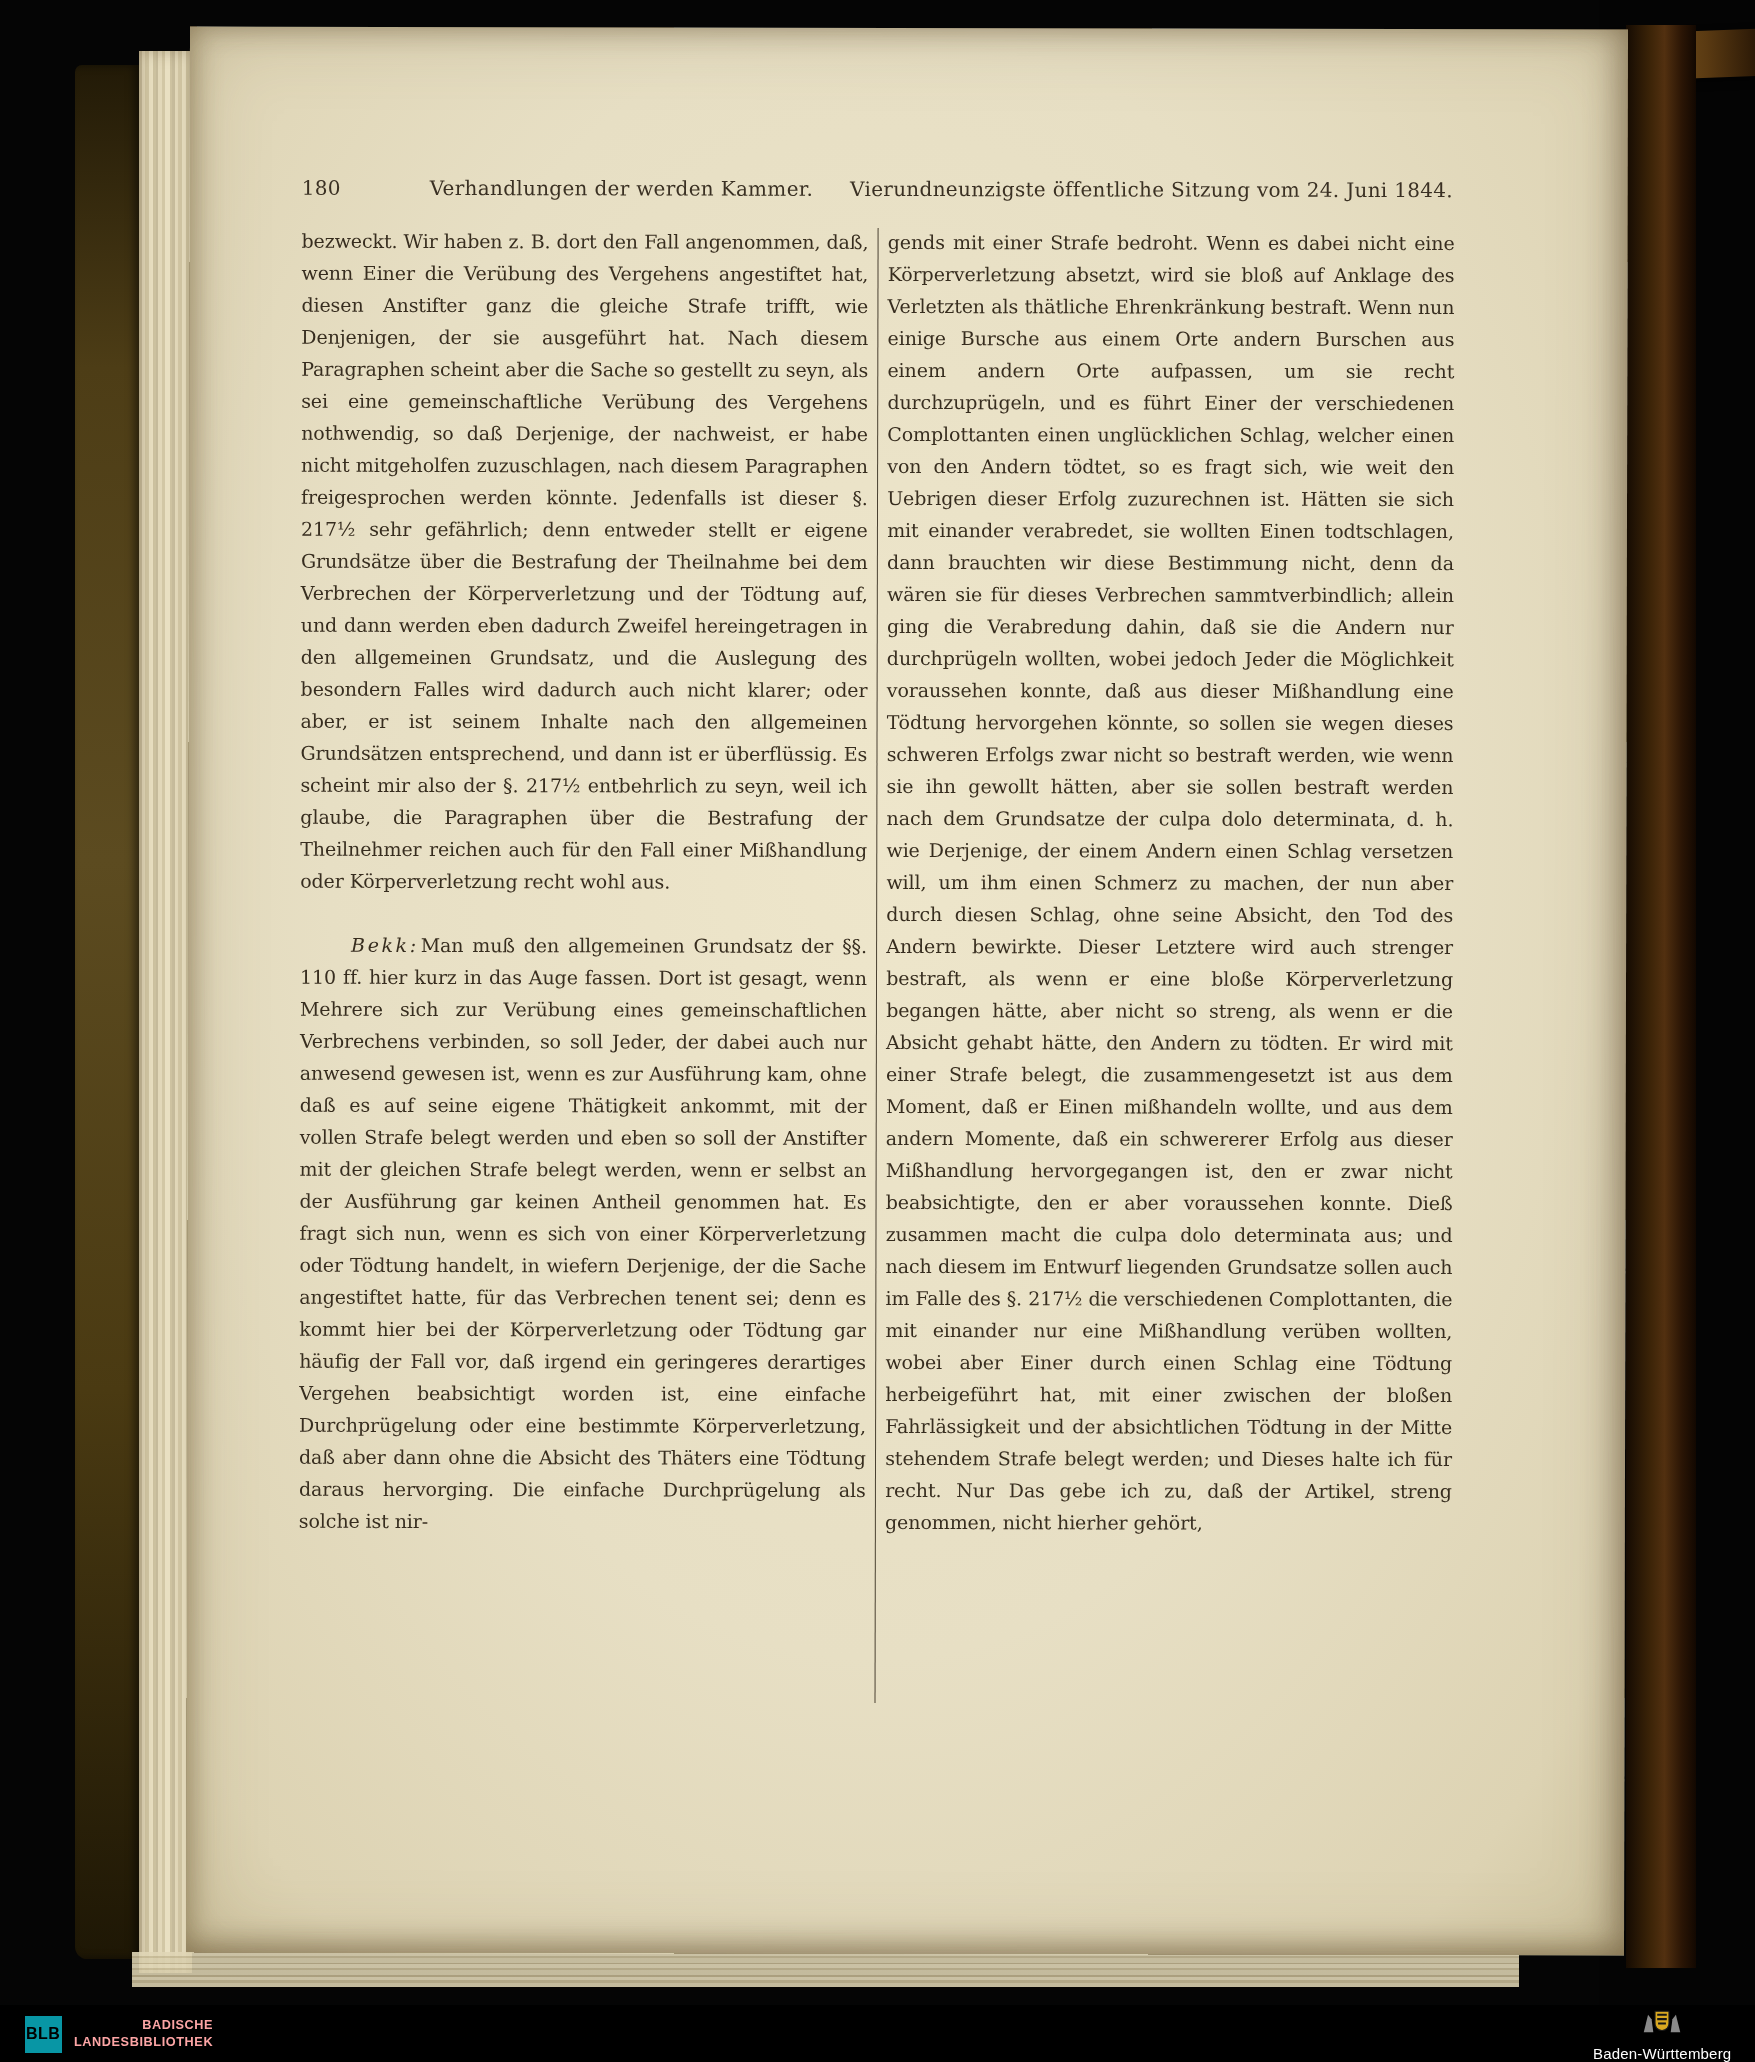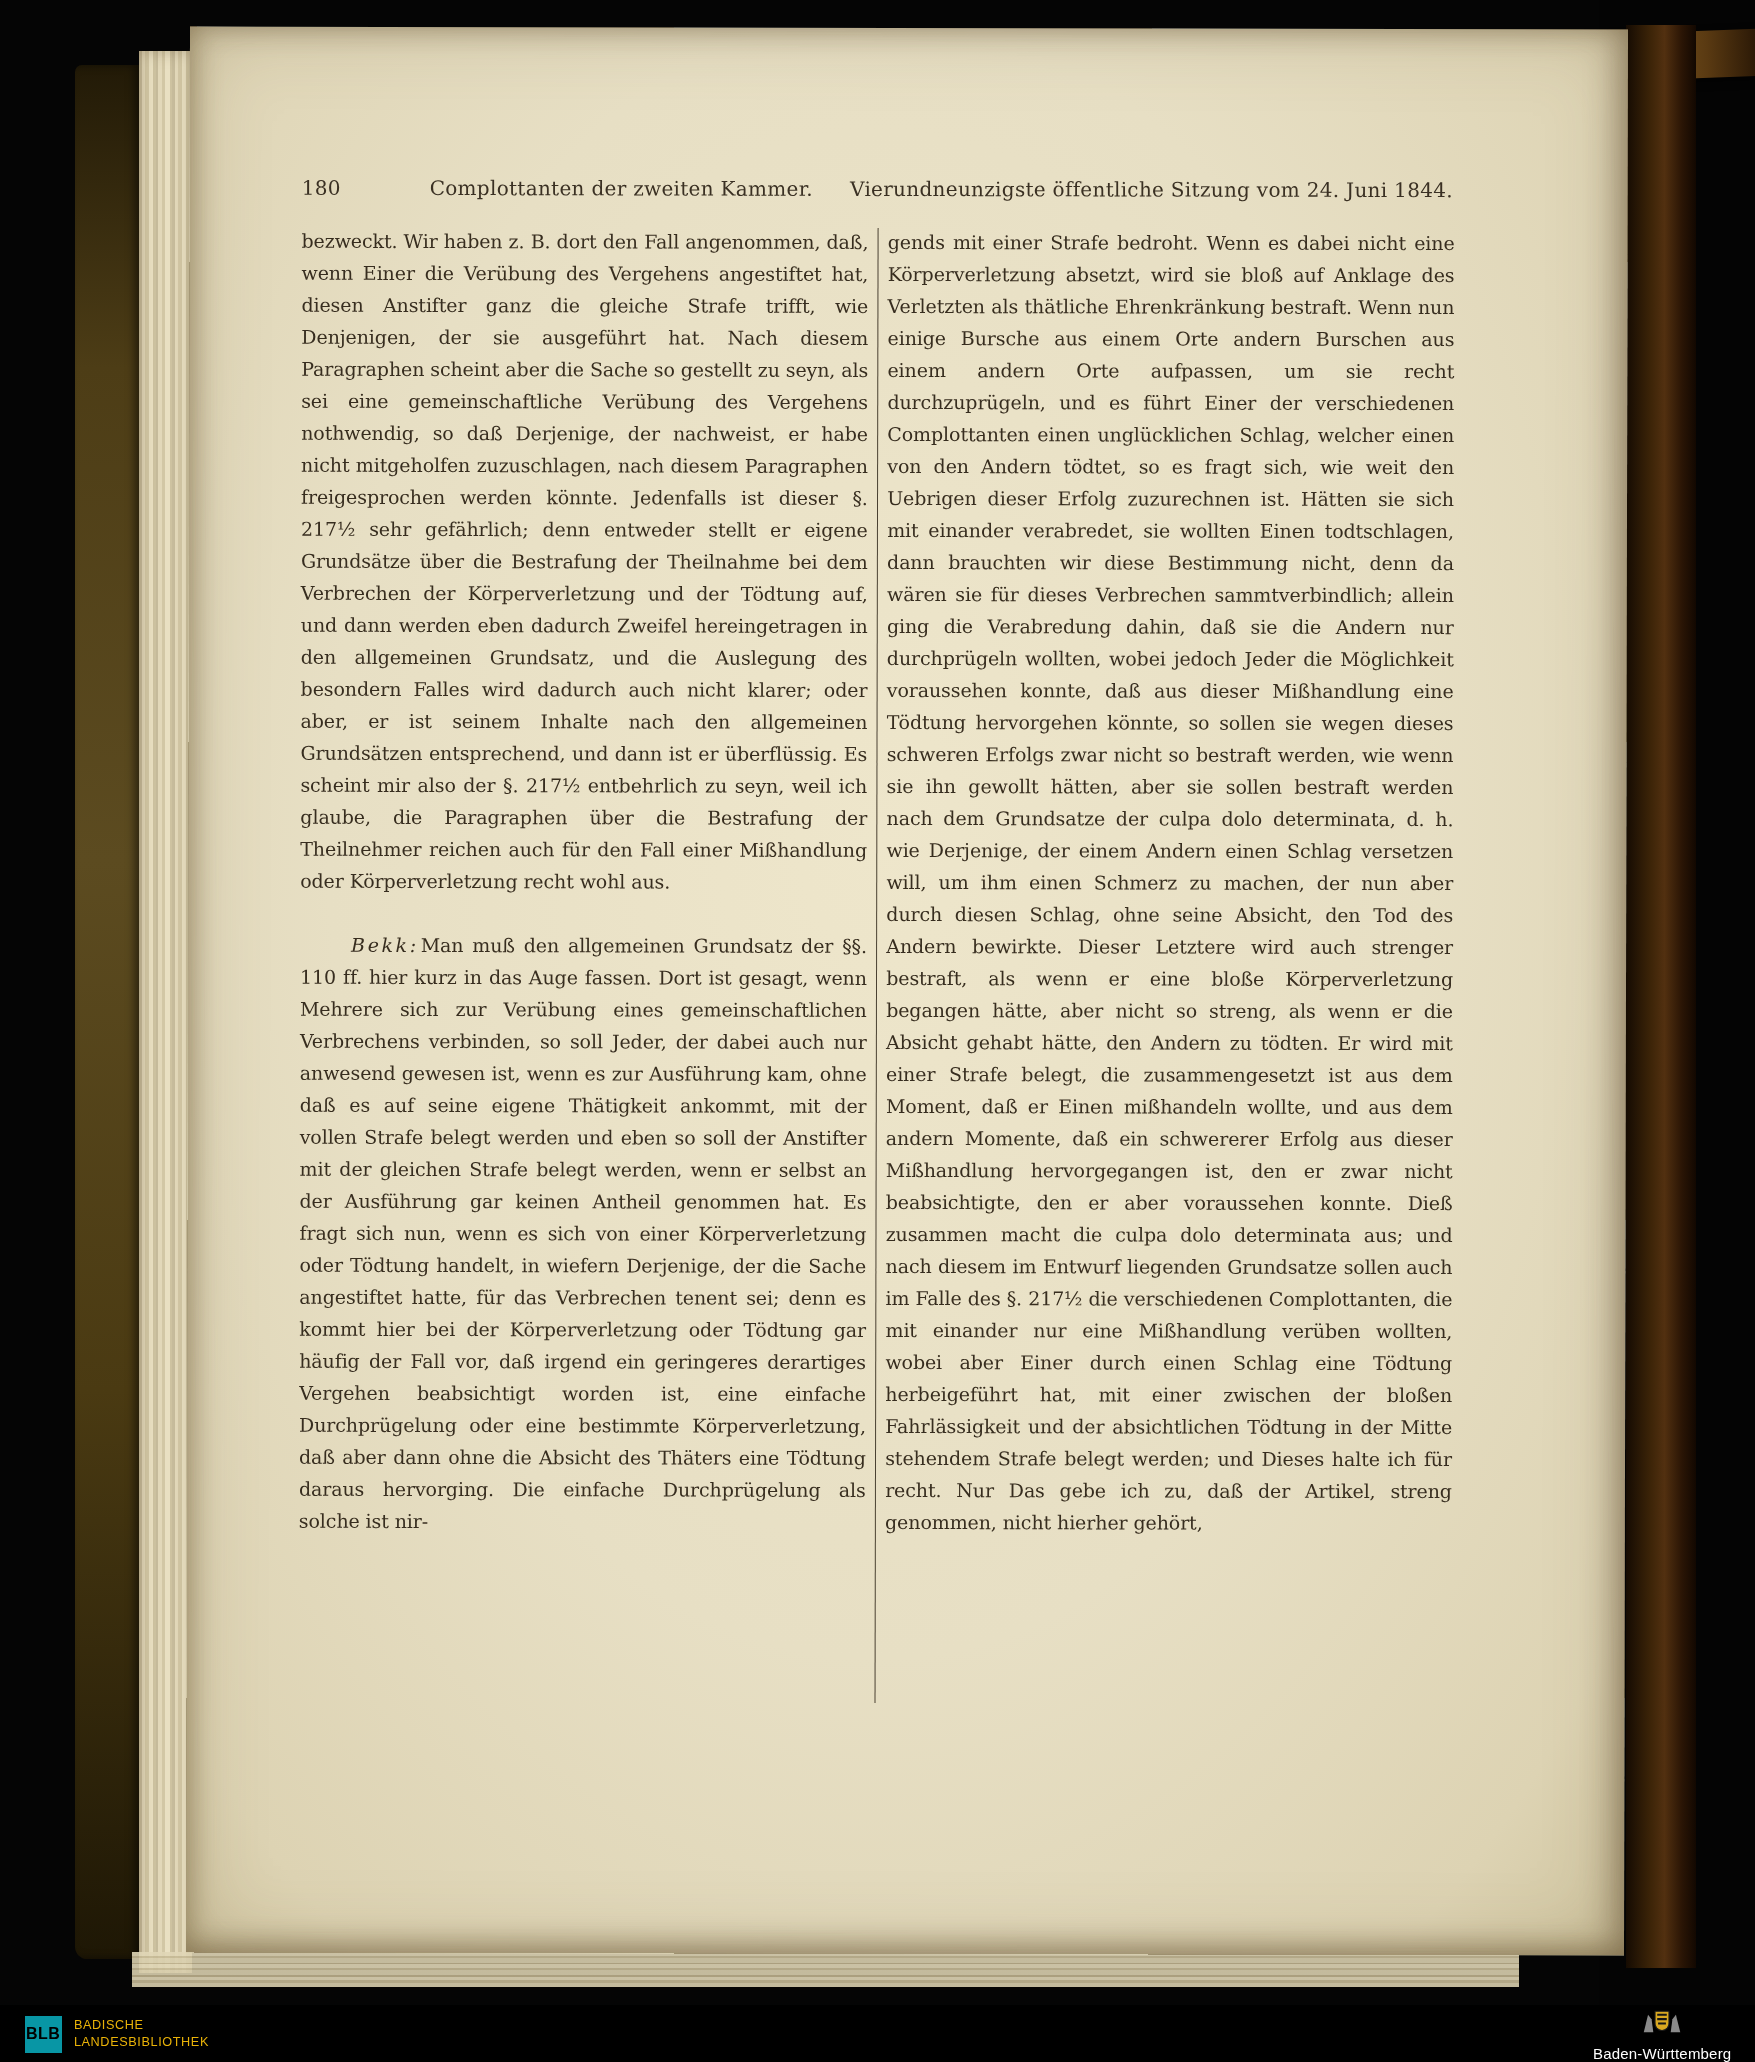--- a/index.html
+++ b/index.html
@@ -92,40 +92,40 @@
     padding:0 24.6px;
     font-family:"Liberation Sans", sans-serif;
   }
   .blb-block { display:flex; align-items:center; gap:12.3px; }
   .blb-logo {
     width:37px; height:37px; background:#0896a5; color:#000000;
     font-weight:bold; font-size:16px; letter-spacing:0.4px;
     display:flex; align-items:center; justify-content:center;
     flex:0 0 37px;
   }
-  .library-name { color:#eab308; font-weight:normal; font-size:12.7px; line-height:16.7px; letter-spacing:0.6px; }
+  .library-name { color:#fca5a5; font-weight:bold; font-size:12.7px; line-height:16.7px; letter-spacing:0.6px;text-align:right; }
   .region-block { display:flex; align-items:center; gap:10.5px;flex-direction:column; }
   .region-label { color:#fff; font-size:15px; letter-spacing:0.2px; }
   .emblem { width:40px; height:28px; display:block; }
 </style>
 </head>
 <body>
 
 <div class="scan">
   <div class="cover-left"></div>
   <div class="page-edges-left"></div>
   <div class="page-edges-bottom"></div>
   <div class="cover-top-right"></div>
   <div class="cover-right"></div>
 
   <div class="page">
 
     <div class="page-header">
       <span class="page-num">180</span>
-      <span class="header-title"><span>Complottanten der zweiten Kammer.</span><span class="sep"></span><span>Vierundneunzigste öffentliche Sitzung vom 24. Juni 1844.</span></span>
+      <span class="header-title"><span>Verhandlungen der werden Kammer.</span><span class="sep"></span><span>Vierundneunzigste öffentliche Sitzung vom 24. Juni 1844.</span></span>
     </div>
 
     <div class="columns">
 
       <div class="col col-left">
         <p><span>bezweckt. Wir haben z. B. dort den Fall angenommen, daß, wenn Einer die Verübung des Vergehens angestiftet hat, diesen Anstifter ganz die gleiche Strafe trifft, wie Denjenigen, der sie ausgeführt hat. Nach diesem Paragraphen scheint aber die Sache so gestellt zu seyn, als sei eine gemeinschaftliche Verübung des Vergehens nothwendig, so daß Derjenige, der nachweist, er habe nicht mitgeholfen zuzuschlagen, nach diesem Paragraphen freigesprochen werden könnte. Jedenfalls ist dieser §. 217½ sehr gefährlich; denn entweder stellt er eigene Grundsätze über die Bestrafung der Theilnahme bei dem Verbrechen der Körperverletzung und der Tödtung auf, und dann werden eben dadurch Zweifel hereingetragen in den allgemeinen Grundsatz, und die Auslegung des besondern Falles wird dadurch auch nicht klarer; oder aber, er ist seinem Inhalte nach den allgemeinen Grundsätzen entsprechend, und dann ist er überflüssig. Es scheint mir also der §. 217½ entbehrlich zu seyn, weil ich glaube, die Paragraphen über die Bestrafung der Theilnehmer reichen auch für den Fall einer Mißhandlung oder Körperverletzung recht wohl aus.</span></p>
         <p><span class="speaker">Bekk:</span><span>Man muß den allgemeinen Grundsatz der §§. 110 ff. hier kurz in das Auge fassen. Dort ist gesagt, wenn Mehrere sich zur Verübung eines gemeinschaftlichen Verbrechens verbinden, so soll Jeder, der dabei auch nur anwesend gewesen ist, wenn es zur Ausführung kam, ohne daß es auf seine eigene Thätigkeit ankommt, mit der vollen Strafe belegt werden und eben so soll der Anstifter mit der gleichen Strafe belegt werden, wenn er selbst an der Ausführung gar keinen Antheil genommen hat. Es fragt sich nun, wenn es sich von einer Körperverletzung oder Tödtung handelt, in wiefern Derjenige, der die Sache angestiftet hatte, für das Verbrechen tenent sei; denn es kommt hier bei der Körperverletzung oder Tödtung gar häufig der Fall vor, daß irgend ein geringeres derartiges Vergehen beabsichtigt worden ist, eine einfache Durchprügelung oder eine bestimmte Körperverletzung, daß aber dann ohne die Absicht des Thäters eine Tödtung daraus hervorging. Die einfache Durchprügelung als solche ist nir-</span></p>
       </div>
 
       <div class="col-divider"></div>

